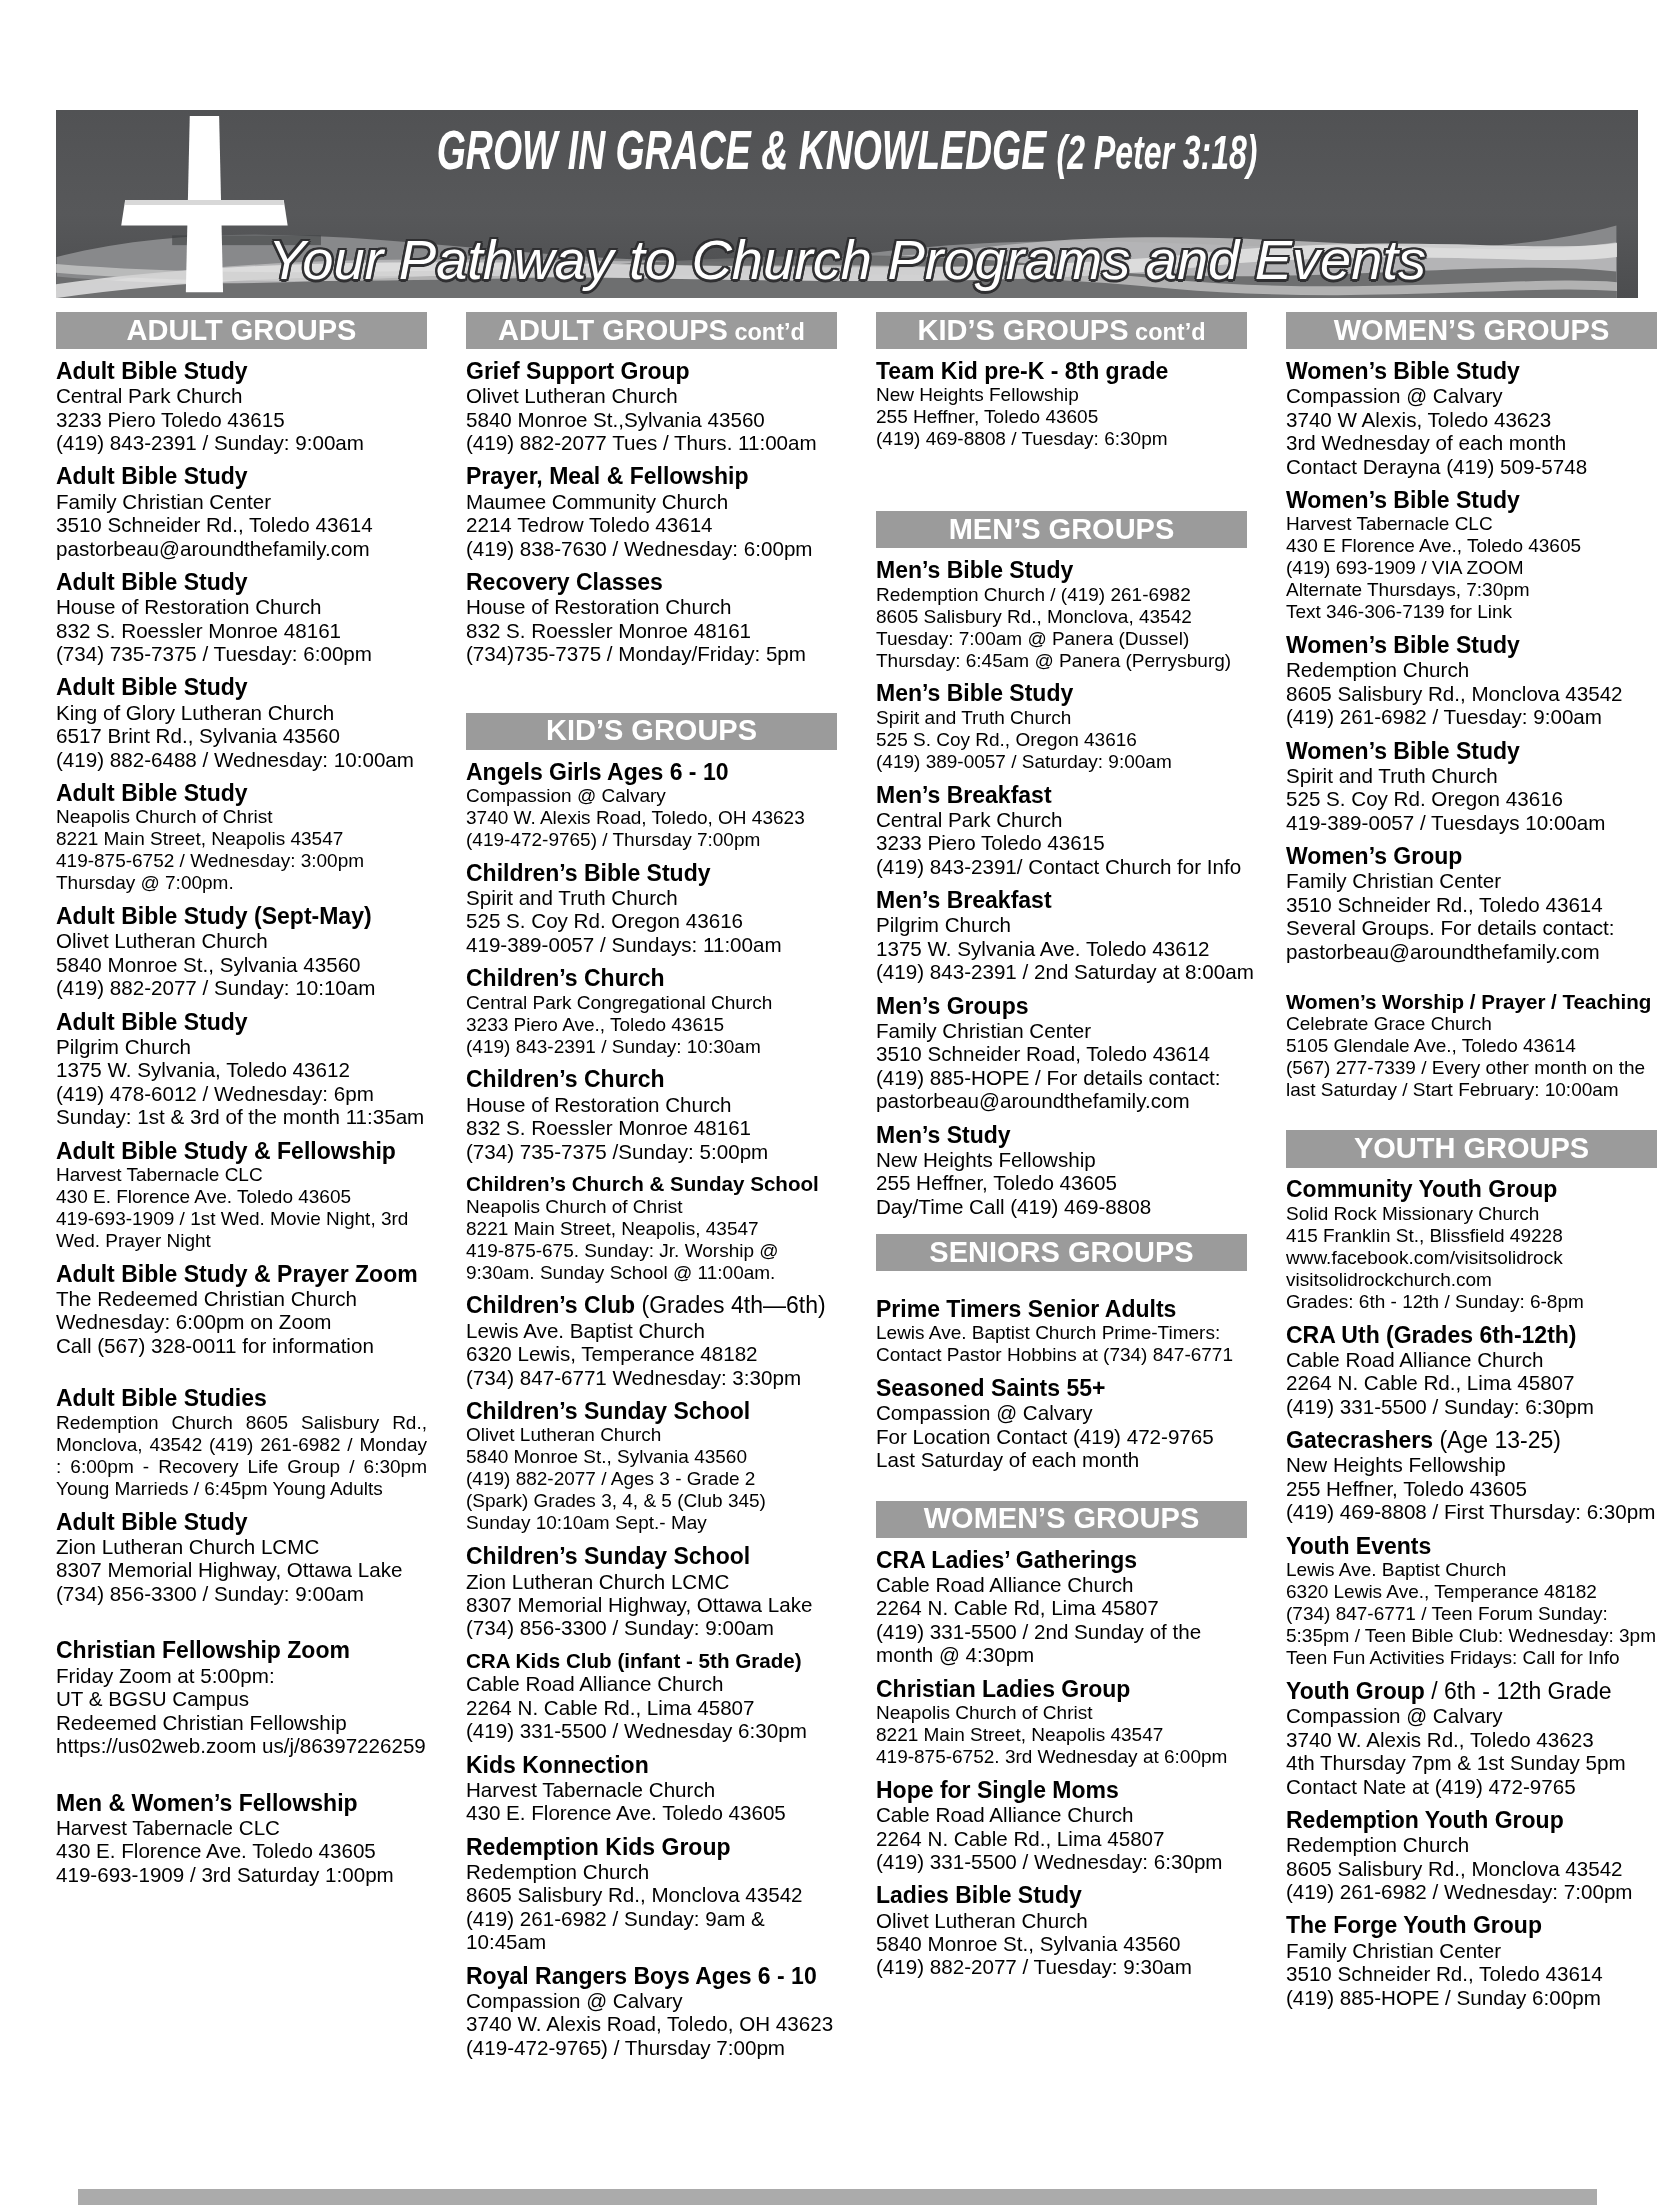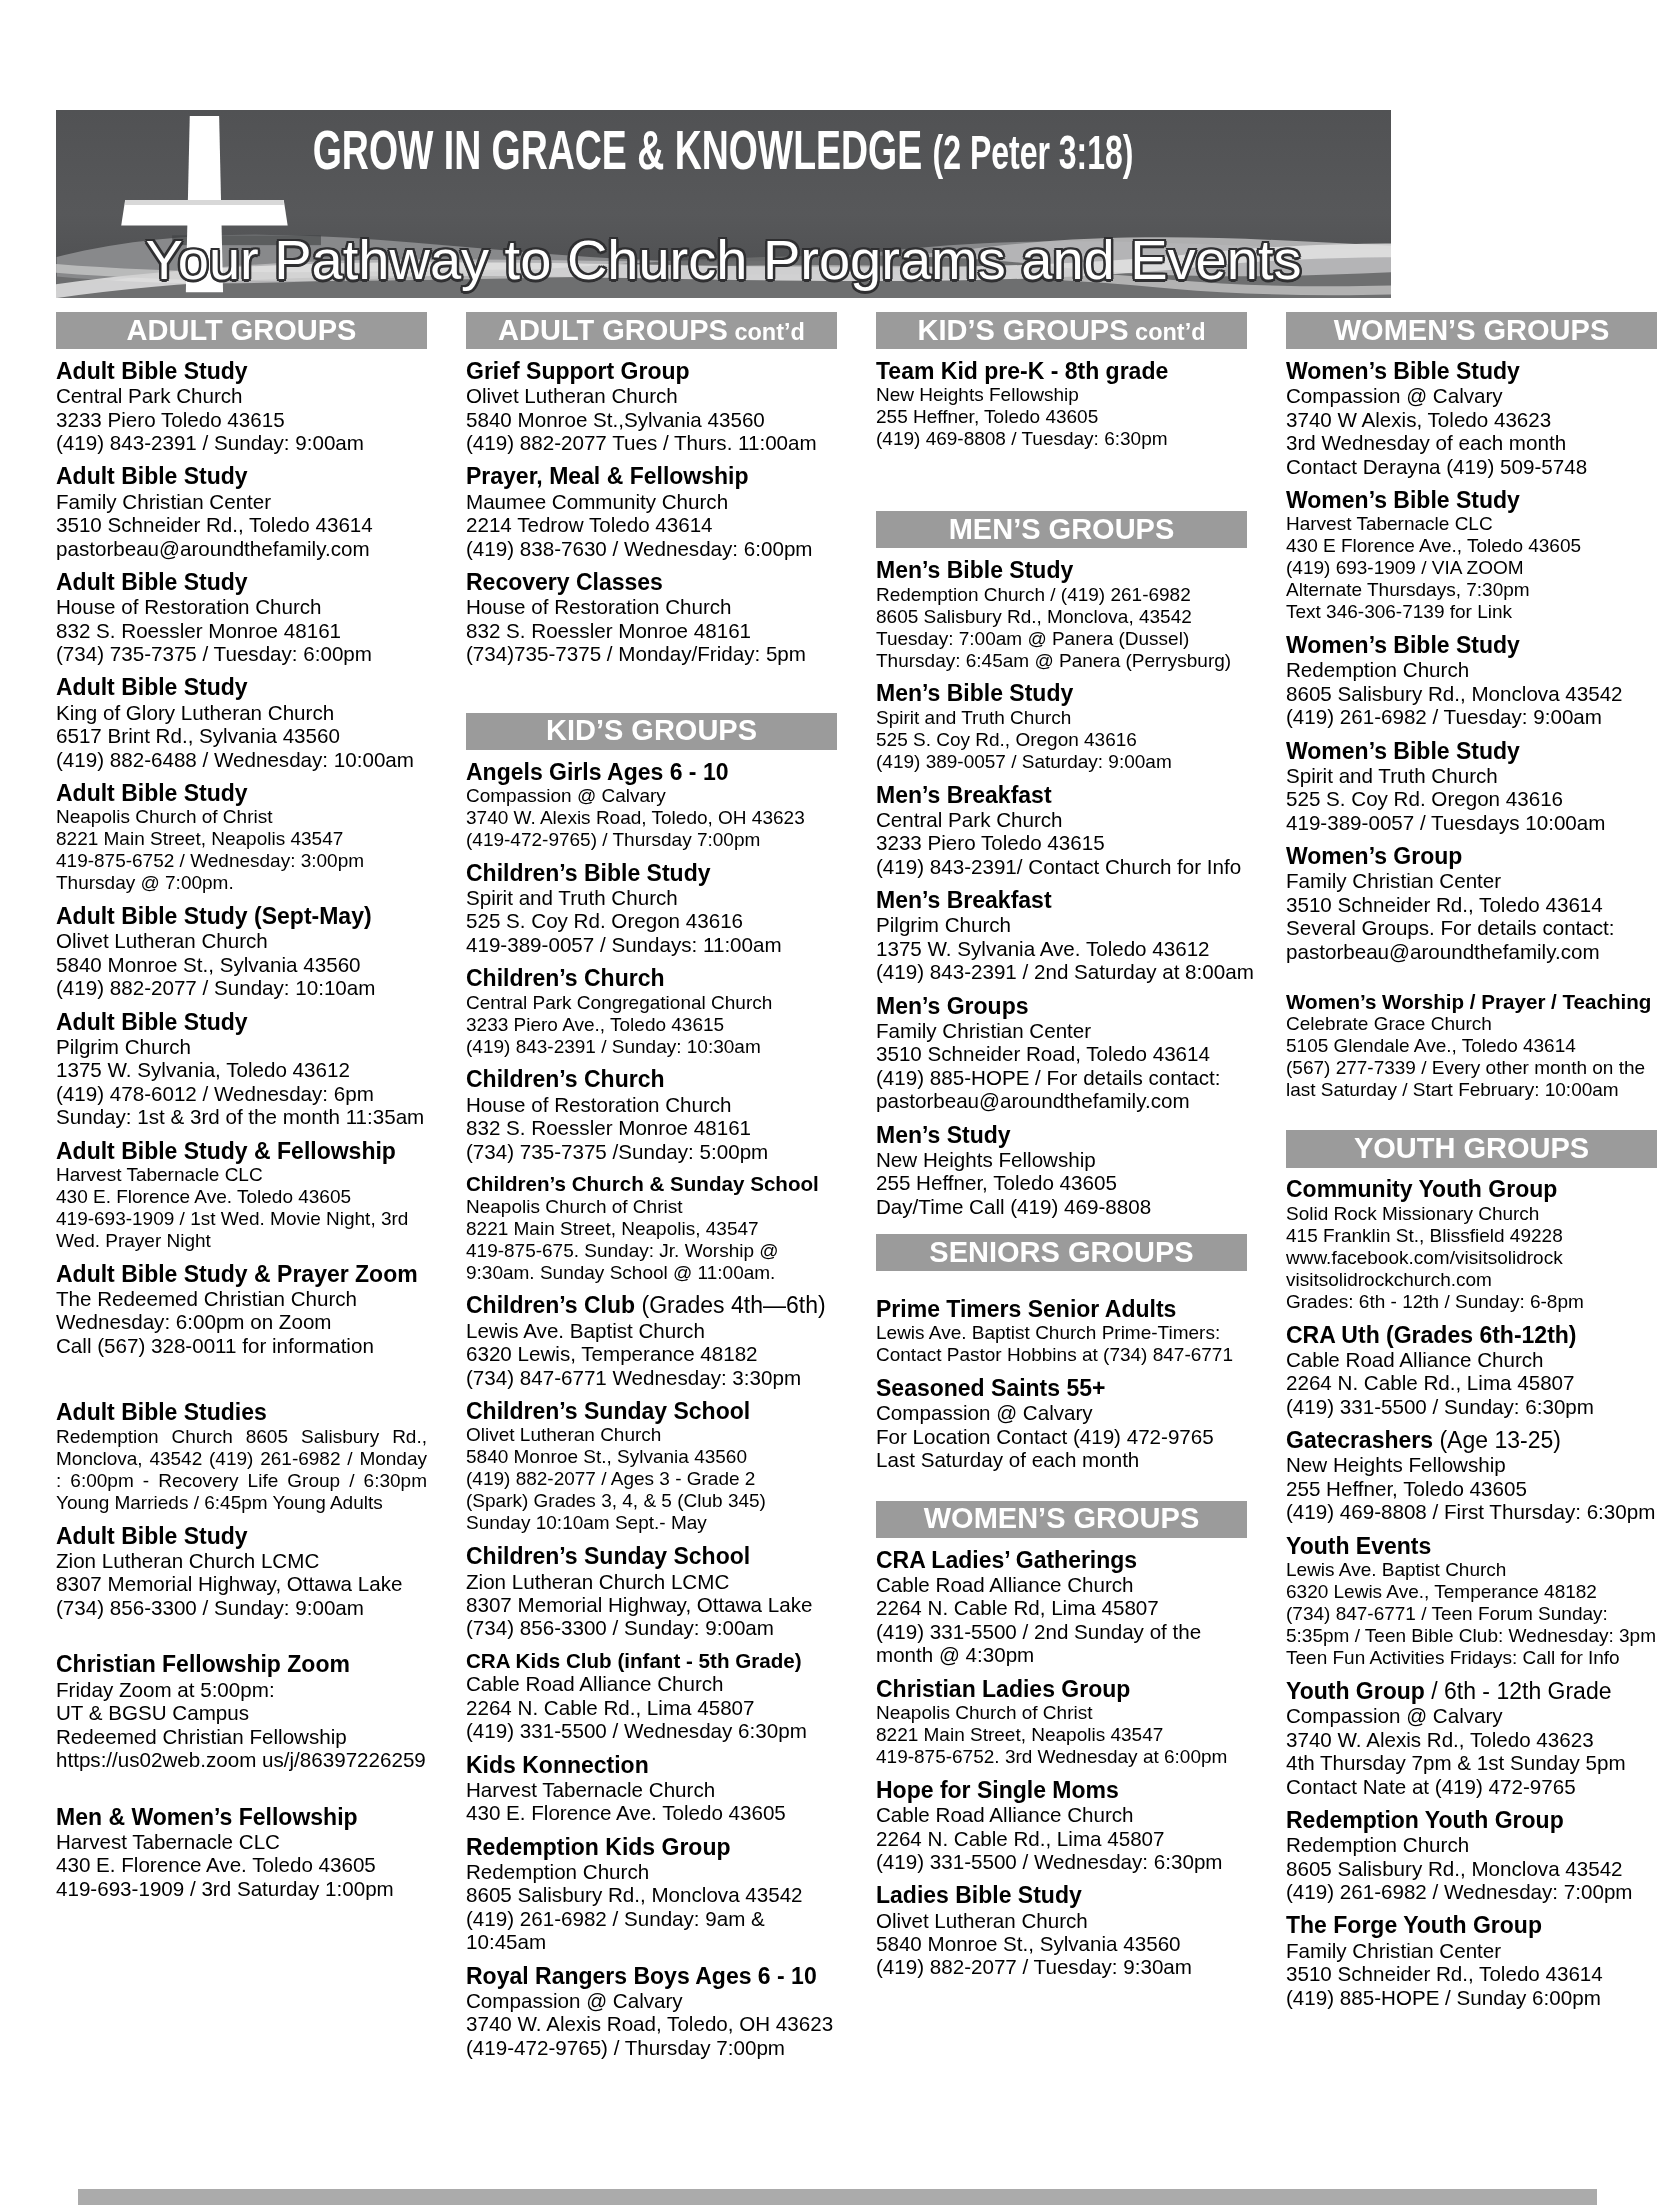--- a/index.html
+++ b/index.html
@@ -17,22 +17,22 @@
     position:absolute;top:39px;left:59px;right:59px;height:59px;
     display:flex;justify-content:space-between;align-items:flex-end;
   }
   .masthead-title{font-family:"Liberation Serif",serif;font-size:26.5px;letter-spacing:0.5px;}
   .masthead-title .cap{font-size:36px;}
   .masthead-right{display:flex;align-items:flex-end;gap:54px;}
   .masthead-cross{font-family:"Liberation Serif",serif;font-size:45px;line-height:.9;}
   .page-num{font-family:"Liberation Serif",serif;font-size:26.5px;padding-bottom:5.9px;}
   
   .banner{
-    position:absolute;top:110px;left:56px;width:1335px;height:188px;
-    background:linear-gradient(#515254,var(--banner-bg) 55%,#4c4d4f);overflow:hidden;
+    position:absolute;top:110px;left:56px;width:1582px;height:188px;
+    background:linear-gradient(#515254,var(--banner-bg) 55%,#4c4d4f);overflow:hidden;font-style:italic;
   }
   .banner svg{position:absolute;inset:0;}
   .banner-headline{
     position:absolute;top:7.8px;left:0;right:0;text-align:center;z-index:3;
     color:#fff;font-weight:bold;white-space:nowrap;
   }
   .banner-headline .squeeze{display:inline-block;transform:scaleX(.78) scaleY(1.15);transform-origin:center top;font-size:48px;letter-spacing:0px;}
   .banner-headline .ref{font-size:41px;}
   .banner-tagline{
     position:absolute;bottom:5.9px;left:0;right:0;text-align:center;z-index:3;
@@ -138,21 +138,21 @@
           <div class="entry-line">430 E. Florence Ave. Toledo 43605</div>
           <div class="entry-line">419-693-1909 / 1st Wed. Movie Night, 3rd</div>
           <div class="entry-line">Wed. Prayer Night</div>
         </div>
         <div class="entry">
           <div class="entry-title"><span>Adult Bible Study &amp; Prayer Zoom</span></div>
           <div class="entry-line">The Redeemed Christian Church</div>
           <div class="entry-line">Wednesday: 6:00pm on Zoom</div>
           <div class="entry-line">Call (567) 328-0011 for information</div>
         </div>
-        <div class="entry small justify" style="margin-top: 43px;">
+        <div class="entry small justify" style="margin-top: 29px;">
           <div class="entry-title"><span>Adult Bible Studies</span></div>
           <div class="entry-line para">Redemption Church 8605 Salisbury Rd., Monclova, 43542 (419) 261-6982 / Monday : 6:00pm - Recovery Life Group / 6:30pm Young Marrieds / 6:45pm Young Adults</div>
         </div>
         <div class="entry">
           <div class="entry-title"><span>Adult Bible Study</span></div>
           <div class="entry-line">Zion Lutheran Church LCMC</div>
           <div class="entry-line">8307 Memorial Highway, Ottawa Lake</div>
           <div class="entry-line">(734) 856-3300 / Sunday: 9:00am</div>
         </div>
         <div class="entry" style="margin-top: 33px;">

